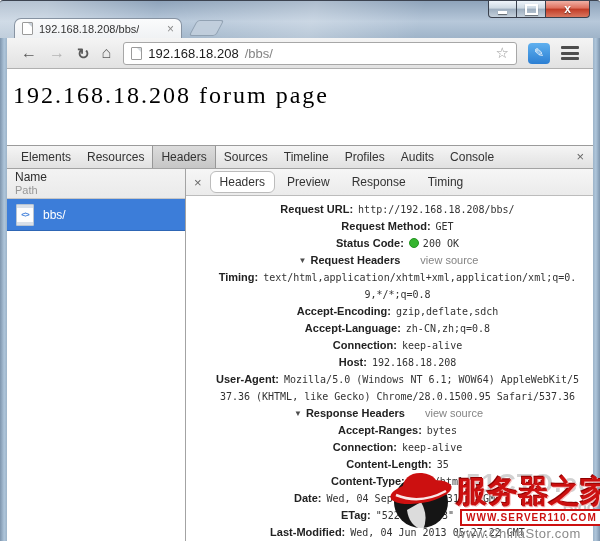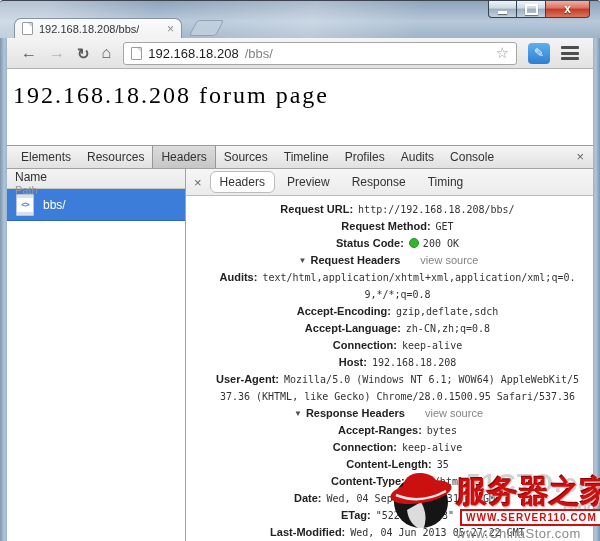--- a/index.html
+++ b/index.html
@@ -70,21 +70,21 @@
     border-top:1px solid #9b9b9b;background:#fff;}
   .dt-toolbar{height:22px;flex:none;display:flex;align-items:stretch;
     background:linear-gradient(#f5f5f5,#e1e1e1);border-bottom:1px solid #a3a3a3;padding-left:6px;}
   .dt-tabs{display:flex;}
   .dt-tab{font-size:12px;color:#333;line-height:22px;padding:0 8px;}
   .dt-tab.sel{background:linear-gradient(#dcdcdc,#c6c6c6);border-left:1px solid #979797;border-right:1px solid #979797;}
   .dt-close{margin-left:auto;color:#666;font-size:13px;line-height:22px;padding:0 9px;}
 
   .dt-body{flex:1;display:flex;overflow:hidden;}
   .dt-left{width:179px;flex:none;border-right:1px solid #a3a3a3;box-sizing:border-box;background:#fff;}
-  .dt-colhead{height:20px;background:linear-gradient(#f3f3f3,#eaeaea);border-bottom:1px solid #c6c6c6;
+  .dt-colhead{height:30px;background:linear-gradient(#f3f3f3,#eaeaea);border-bottom:1px solid #c6c6c6;
     box-sizing:border-box;padding:2px 0 0 8px;}
   .col-name{font-size:12px;color:#2e2e2e;line-height:13px;}
   .col-path{font-size:11px;color:#979797;line-height:12px;}
   .req-row{height:31px;background:#3c7dd9;border-bottom:1px solid #2e66b5;display:flex;align-items:center;
     gap:9px;padding-left:9px;color:#fff;font-size:12px;}
   .doc-icon{width:16px;height:20px;background:#fdfdfd;border:1px solid #b8c4d2;border-radius:1px;
     display:flex;align-items:center;justify-content:center;flex:none;
     font-size:8px;font-weight:bold;color:#3c7dd9;letter-spacing:-1px;
     box-shadow:inset 0 3px 0 rgba(150,170,195,.35), inset 0 -3px 0 rgba(150,170,195,.35);}
 
@@ -222,21 +222,21 @@
   <div class="kv"><span class="k">Request Method:</span><span class="v">GET</span></div>
 
   <div class="kv"><span class="k">Status Code:</span><span class="dot show"></span><span class="v">200 OK</span></div>
 </div>
         <div id="hdSections">
   <div class="section">
     <div class="sec-head">
       <span class="tri">▼</span><span class="sec-title">Request Headers</span><span class="sec-link">view source</span>
     </div>
     <div class="sec-items">
-  <div class="kv"><span class="k">Audits:</span><span class="v">text/html,application/xhtml+xml,application/xml;q=0.9,*/*;q=0.8</span></div>
+  <div class="kv"><span class="k">Timing:</span><span class="v">text/html,application/xhtml+xml,application/xml;q=0.9,*/*;q=0.8</span></div>
 
   <div class="kv"><span class="k">Accept-Encoding:</span><span class="v">gzip,deflate,sdch</span></div>
 
   <div class="kv"><span class="k">Accept-Language:</span><span class="v">zh-CN,zh;q=0.8</span></div>
 
   <div class="kv"><span class="k">Connection:</span><span class="v">keep-alive</span></div>
 
   <div class="kv"><span class="k">Host:</span><span class="v">192.168.18.208</span></div>
 
   <div class="kv"><span class="k">User-Agent:</span><span class="v">Mozilla/5.0 (Windows NT 6.1; WOW64) AppleWebKit/537.36 (KHTML, like Gecko) Chrome/28.0.1500.95 Safari/537.36</span></div>

